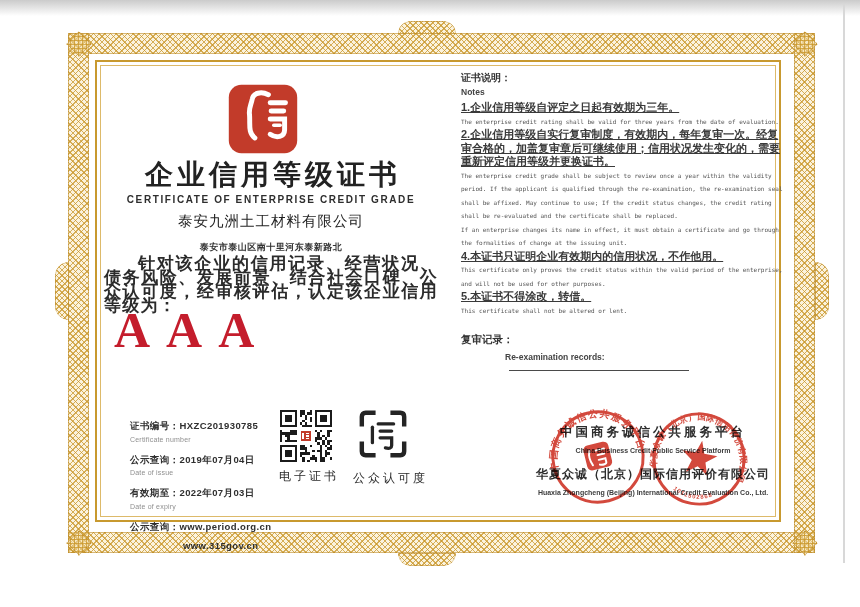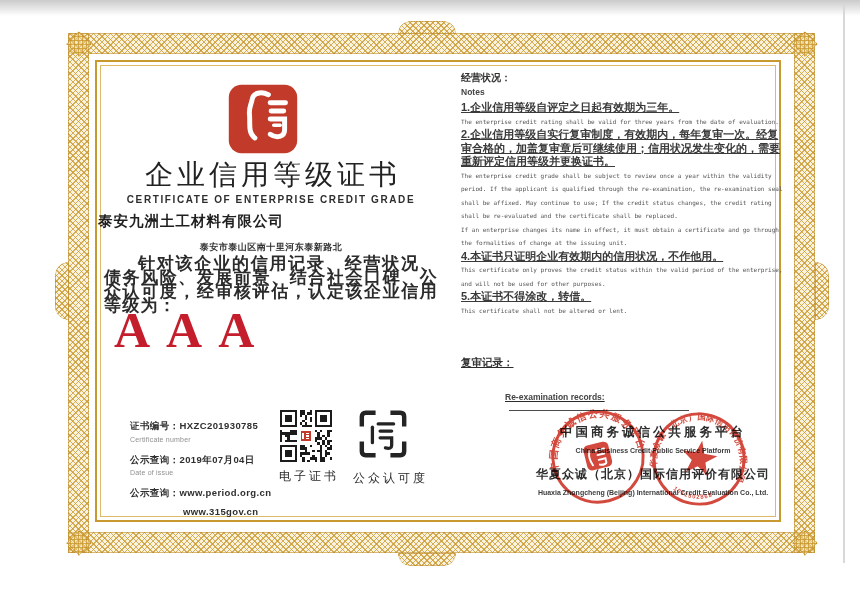--- a/index.html
+++ b/index.html
@@ -30,25 +30,25 @@
   .knot{position:absolute;width:18px;height:18px;transform:rotate(45deg);}
   .knot-tl{left:70px;top:35px;}.knot-tr{left:796px;top:35px;}
   .knot-bl{left:70px;top:534px;}.knot-br{left:796px;top:534px;}
   
   .frame-outer{position:absolute;left:95px;top:60px;width:682px;height:458px;
                border:2px solid #C8992F;}
   .frame-inner{position:absolute;left:3px;top:3px;right:3px;bottom:3px;border:1px solid #DDBA6A;}
   
   .logo{position:absolute;left:227px;top:82px;width:72px;height:74px;}
   .title{position:absolute;left:98px;top:156px;width:346px;text-align:center;
-         font-size:28px;font-weight:400;letter-spacing:4px;text-indent:4px;color:#222;}
+         font-size:28px;font-weight:700;letter-spacing:4px;text-indent:4px;color:#222;}
   .subtitle{position:absolute;left:98px;top:194px;width:346px;text-align:center;
             font-size:10px;font-weight:700;letter-spacing:1.6px;color:#2e2e2e;}
-  .company{position:absolute;left:98px;top:212px;width:346px;text-align:left;
-           font-size:14.5px;font-weight:700;letter-spacing:1px;color:#1f1f1f;}
+  .company{position:absolute;left:98px;top:212px;width:346px;text-align:center;
+           font-size:14.5px;font-weight:400;letter-spacing:1px;color:#1f1f1f;}
   .address{position:absolute;left:98px;top:241px;width:346px;text-align:center;
            font-size:9px;font-weight:600;letter-spacing:.5px;color:#333;}
   .statement{position:absolute;left:104px;top:257px;width:334px;font-size:17px;
              line-height:14px;letter-spacing:1.2px;text-align:justify;text-indent:2em;
              font-weight:600;color:#2b2b2b;}
   .grade{position:absolute;left:98px;top:301px;width:346px;text-align:left;
          font-family:"Liberation Serif",serif;font-size:50px;font-weight:700;
          letter-spacing:16px;text-indent:16px;color:#C41D2C;}
   .fields{position:absolute;left:130px;top:386px;width:240px;margin-top:34px;}
   .field{margin-bottom:11px;}
@@ -61,23 +61,23 @@
   .badge-qr{left:279px;top:410px;width:54px;}
   .badge-trace{left:353px;top:408px;width:60px;}
   .badge-label{margin-top:6px;font-size:12px;font-weight:400;letter-spacing:3px;color:#2a2a2a;white-space:nowrap;}
   .qr-box{width:52px;height:52px;margin:0 auto;background:#fff;}
   
   .notes{position:absolute;left:461px;top:70px;width:324px;}
   .notes-h-cn{font-size:10px;font-weight:700;color:#333;line-height:15px;}
   .notes-h-en{font-size:8.5px;font-weight:700;color:#444;line-height:14px;margin-bottom:2px;}
   .note-cn{font-size:11px;font-weight:700;color:#3a3a3a;line-height:13.5px;text-decoration:underline;}
   .note-en{font-size:6px;font-family:"DejaVu Sans Mono",monospace;color:#555;line-height:13.5px;}
-  .reexam{position:absolute;left:461px;top:356px;width:320px;text-decoration:underline;}
+  .reexam{position:absolute;left:461px;top:333px;width:320px;}
   .reexam-cn{font-size:10.5px;font-weight:700;color:#333;}
-  .reexam-en{font-size:8.5px;font-weight:600;color:#444;margin-top:22px;padding-left:44px;}
+  .reexam-en{font-size:8.5px;font-weight:600;color:#444;margin-top:5px;padding-left:44px;}
   .reexam-line{display:inline-block;width:180px;border-bottom:1.5px solid #4a4a4a;height:8px;margin-left:4px;}
   
   .issuer{position:absolute;left:520px;top:424px;width:266px;text-align:center;}
   .issuer-platform-cn{font-size:12.5px;font-weight:700;letter-spacing:3px;color:#2d2d2d;white-space:nowrap;}
   .issuer-platform-en{font-size:7px;font-weight:700;color:#3d3d3d;margin-top:6px;white-space:nowrap;}
   .issuer-company-cn{font-size:12px;font-weight:700;letter-spacing:1px;color:#2d2d2d;margin-top:12px;white-space:nowrap;}
   .issuer-company-en{font-size:7px;font-weight:700;color:#3d3d3d;margin-top:6px;white-space:nowrap;}
   .stamp{position:absolute;width:98px;height:98px;mix-blend-mode:multiply;opacity:.9;}
   .stamp-left{left:549px;top:408px;transform:rotate(-14deg);}
   .stamp-right{left:650px;top:410px;transform:rotate(10deg);}
@@ -128,20 +128,24 @@
   <div class="grade">AAA</div>
 
   <div class="fields">
     <div class="field">
       <div class="field-line"><span>证书编号：</span><span class="val">HXZC201930785</span></div>
       <div class="field-sub">Certificate number</div>
     </div>
     <div class="field">
       <div class="field-line"><span>公示查询：</span><span class="val">2019年07月04日</span></div>
       <div class="field-sub">Date of issue</div>
+    </div>
+    <div class="field">
+      <div class="field-line"><span>有效期至：</span><span class="val">2022年07月03日</span></div>
+      <div class="field-sub">Date of expiry</div>
     </div>
     <div class="field">
       <div class="field-line"><span>公示查询：</span><span class="val">www.period.org.cn</span></div>
       <div class="field-line field-line2">www.315gov.cn</div>
     </div>
   </div>
 
   <div class="badge badge-qr">
     <div class="qr-box">
       <svg viewBox="0 0 21 21" width="52" height="52" shape-rendering="crispEdges">
@@ -287,21 +291,21 @@
           <path d="M22,16.5 H38"></path>
           <path d="M24,24 H36"></path>
           <path d="M24,31 H36 V39 Q36,43 29.5,41.5"></path>
         </g>
       </svg>
     </div>
     <div class="badge-label">公众认可度</div>
   </div>
 
   <div class="notes">
-    <div class="notes-h-cn">经营状况：</div>
+    <div class="notes-h-cn">证书说明：</div>
     <div class="notes-h-en">Notes</div>
     <div class="note-cn">1.企业信用等级自评定之日起有效期为三年。</div>
     <div class="note-en">The enterprise credit rating shall be valid for three years from the date of evaluation.</div>
     <div class="note-cn">2.企业信用等级自实行复审制度，有效期内，每年复审一次。经复审合格的，加盖复审章后可继续使用；信用状况发生变化的，需要重新评定信用等级并更换证书。</div>
     <div class="note-en">The enterprise credit grade shall be subject to review once a year within the validity period. If the applicant is qualified through the re-examination, the re-examination seal shall be affixed. May continue to use; If the credit status changes, the credit rating shall be re-evaluated and the certificate shall be replaced.</div>
     <div class="note-en">If an enterprise changes its name in effect, it must obtain a certificate and go through the formalities of change at the issuing unit.</div>
     <div class="note-cn">4.本证书只证明企业有效期内的信用状况，不作他用。</div>
     <div class="note-en">This certificate only proves the credit status within the valid period of the enterprise, and will not be used for other purposes.</div>
     <div class="note-cn">5.本证书不得涂改，转借。</div>
     <div class="note-en">This certificate shall not be altered or lent.</div>

